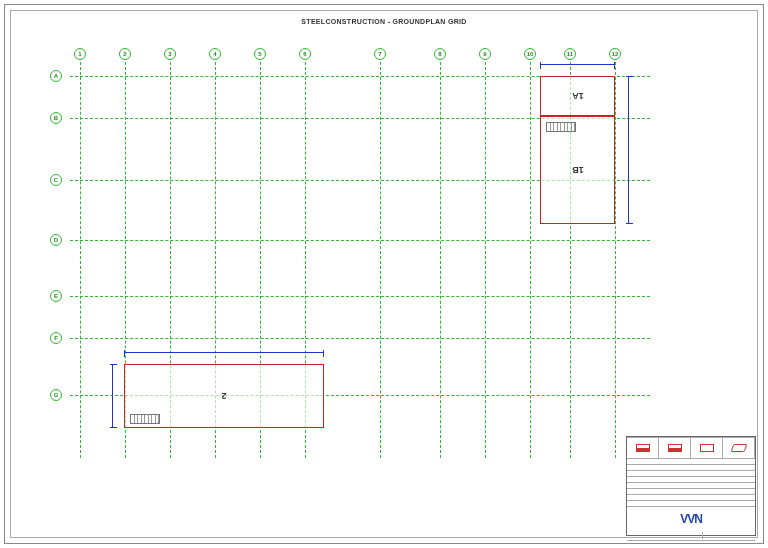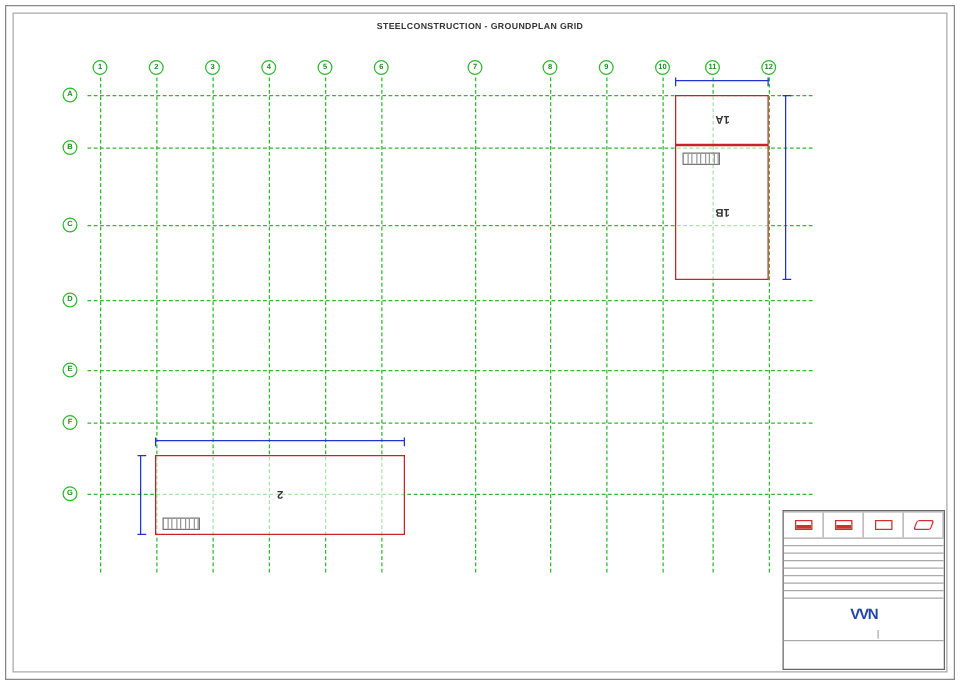--- a/index.html
+++ b/index.html
@@ -100,21 +100,21 @@
   }
   .stairs span {
     flex: 1;
     border-right: 0.5px solid #999;
   }
   .titleblock {
     position: absolute;
     right: 12px;
     bottom: 12px;
     width: 130px;
-    height: 128px;
+    height: 100px;
     border: 0.8px solid #666;
     background: #fff;
     font-size: 3.5px;
     color: #444;
   }
   .tb-row {
     border-bottom: 0.5px solid #aaa;
     padding: 1px 2px;
     height: 6px;
     overflow: hidden;

